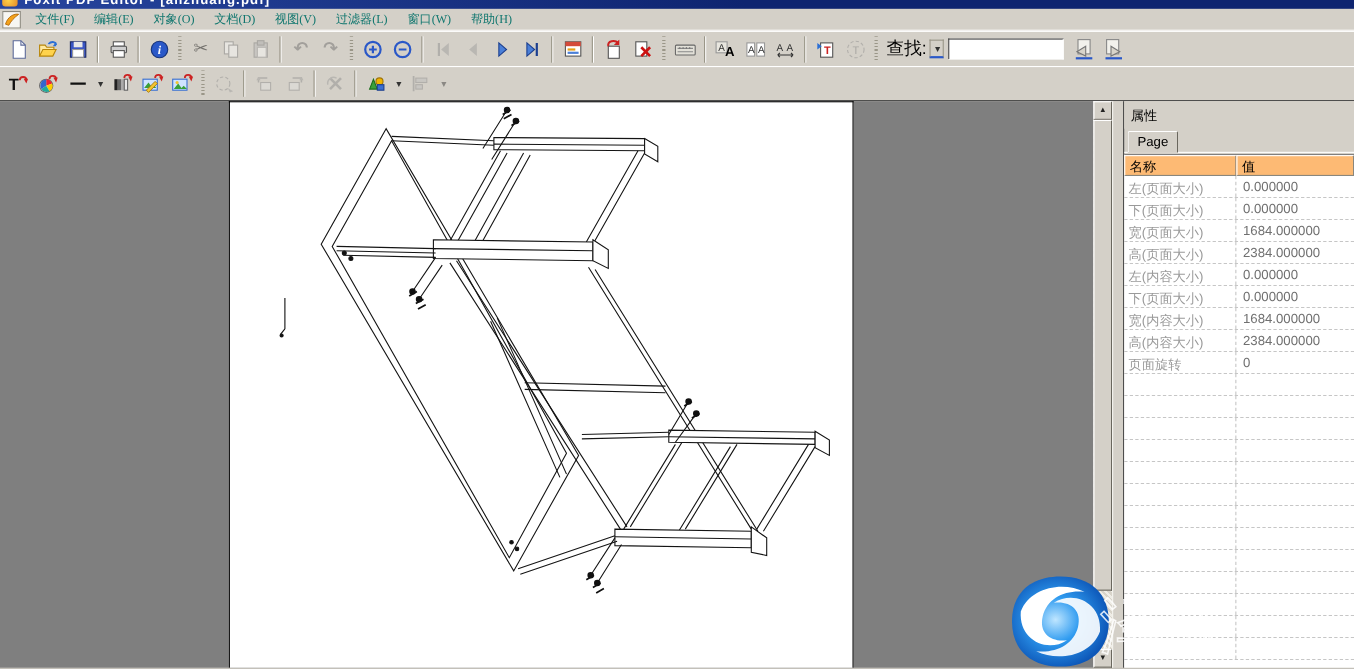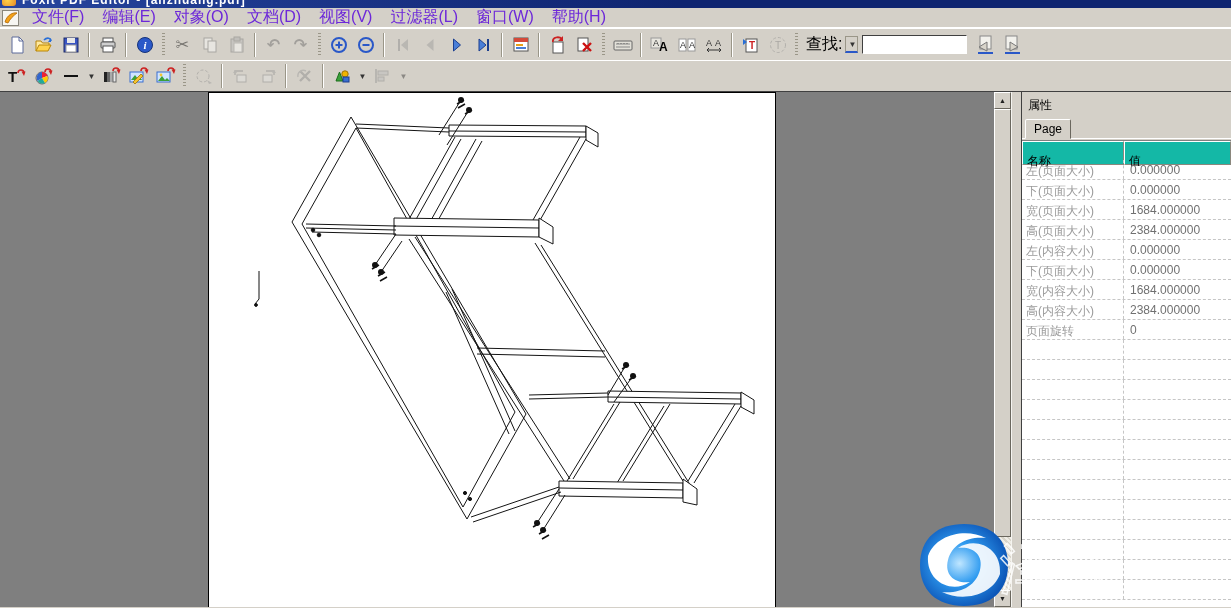--- a/index.html
+++ b/index.html
@@ -7,21 +7,21 @@
   body { font-family:"Liberation Sans","DejaVu Sans",sans-serif; background:#d4d0c8; position:relative; }
 
   
   .titlebar { height:8px; background:linear-gradient(90deg,#27459e 0%,#0e2470 55%,#0e2470 100%); overflow:hidden; position:relative; }
   .titlebar .ttext { position:absolute; left:22px; top:-7px; color:#fff; font-weight:bold; font-size:12px; letter-spacing:1px; white-space:nowrap; }
   .titlebar .tico { position:absolute; left:2px; top:-8px; width:14px; height:14px; background:radial-gradient(circle at 40% 60%,#ffd24a,#e07c1f); border-radius:3px; }
 
   
   .menubar { height:20px; background:#d4d0c8; display:flex; align-items:center; gap:0; border-bottom:1px solid #fff; padding-left:2px; }
   .menubar .appico { width:17px; height:16px; margin-right:4px; }
-  .menu-item { font-size:16px; color:#6d28d9; padding:2px 9px; white-space:nowrap; }
+  .menu-item { font-size:11px; color:#0f766e; padding:2px 9px; white-space:nowrap;font-family:Liberation Serif, serif; }
 
   
   .toolbar { height:32px; background:#d4d0c8; display:flex; align-items:center; padding-left:3px; border-top:1px solid #fff; }
   .toolbar.tb2 { border-bottom:1px solid #404040; }
   .tbtn { width:27px; height:26px; display:flex; align-items:center; justify-content:center; flex:0 0 auto; }
   .tbtn svg { display:block; }
   .tbtn .uni { font-size:16px; line-height:16px; }
   .dis { opacity:.45; filter:grayscale(100%); }
   .sep { width:2px; height:24px; border-left:1px solid #9a9688; border-right:1px solid #ffffff; margin:0 4px; flex:0 0 auto; }
   .grip { width:3px; height:24px; margin:0 4px; background:repeating-linear-gradient(#9a9688 0 1px, transparent 1px 3px); flex:0 0 auto; }
@@ -43,21 +43,21 @@
 
   
   .props { position:absolute; left:1011px; top:0; width:220px; height:515px; background:#d4d0c8; }
   .props .gutter { position:absolute; left:0; top:0; width:10px; height:515px; border-left:1px solid #f5f4f0; background:#d4d0c8; }
   .props .inner { position:absolute; left:10px; top:0; width:248px; height:515px; border-left:1px solid #404040; background:#d4d0c8; }
   .panel-title { font-size:12px; color:#000; padding:5px 0 3px 6px; background:#d4d0c8; }
   .tabrow { height:22px; position:relative; border-bottom:1px solid #fff; }
   .tab { position:absolute; left:3px; top:2px; height:20px; min-width:42px; padding:0 8px; background:#d4d0c8; border:1px solid; border-color:#fff #6a675e transparent #fff; border-radius:2px 2px 0 0; font-size:12px; display:flex; align-items:center; }
   .ptable { position:absolute; left:0; top:48px; width:209px; bottom:0; background:#fff; border-top:1px solid #808080; }
   .phead { display:flex; height:19px; }
-  .phead .hc { background:#14b8a6; border:1px solid; border-color:#fff #8a877d #8a877d #fff; font-size:12px; color:#000; padding:11px 4px; }
+  .phead .hc { background:#fdba74; border:1px solid; border-color:#fff #8a877d #8a877d #fff; font-size:12px; color:#000; padding:1px 4px; }
   .phead .hc.c1 { width:102px; } .phead .hc.c2 { width:107px; }
   .prow { display:flex; height:20px; border-bottom:1px dashed #c6c6c6; }
   .prow .c1 { width:102px; font-size:12px; color:#9a9a9a; padding:3px 4px 0 4px; border-right:1px dashed #c6c6c6; overflow:hidden; white-space:nowrap; }
   .prow .c2 { width:107px; font-size:12px; color:#707070; padding:3px 20px 0 6px; overflow:hidden; white-space:nowrap; }
 
   
   .wm-logo { position:absolute; left:918px; top:430px; width:92px; height:86px; z-index:40; }
   .wm-text { position:absolute; left:998px; top:438px; z-index:41; pointer-events:none; }
 </style>
 </head>

